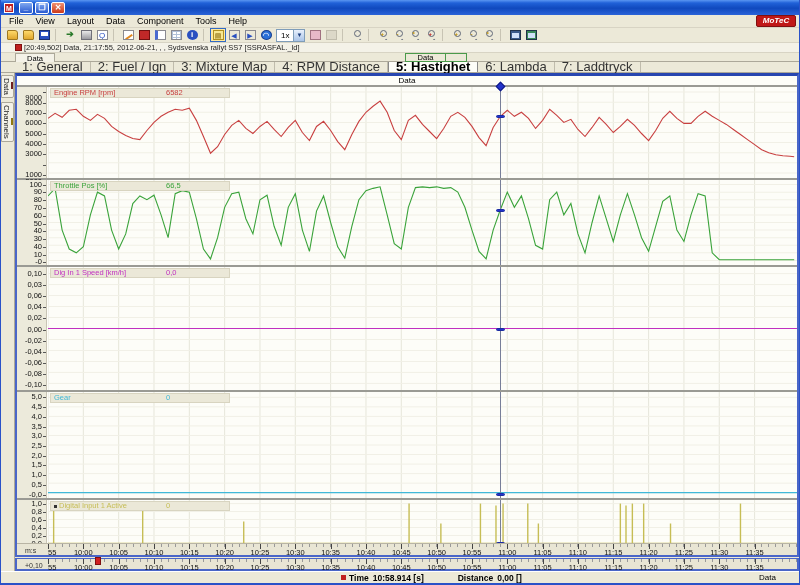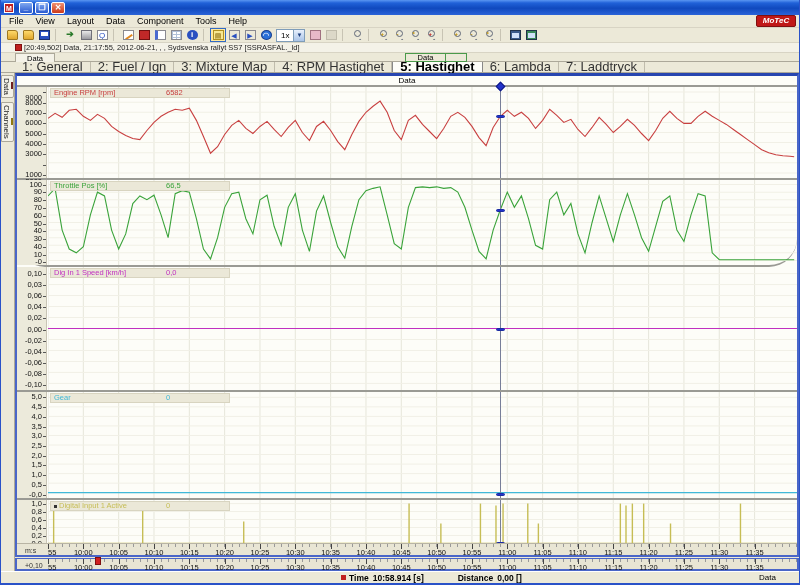--- a/index.html
+++ b/index.html
@@ -289,21 +289,21 @@
     <div class="wb-box">
       <div class="c1">Data</div>
       <div class="c2"></div>
     </div>
   </div>
 
   <div class="tabsrow" id="tabsrow">
       <div class="wtab">1: General</div>
       <div class="wtab">2: Fuel / Ign</div>
       <div class="wtab">3: Mixture Map</div>
-      <div class="wtab">4: RPM Hastighet</div>
+      <div class="wtab">4: RPM Distance</div>
       <div class="wtab active">5: Hastighet</div>
       <div class="wtab">6: Lambda</div>
       <div class="wtab">7: Laddtryck</div>
     </div>
 
   <div class="main">
     <div class="side" id="sidebar">
         <div class="vtab">
           <span class="vicon red"></span>
           <span>Data</span>
@@ -375,21 +375,21 @@
                 </svg>
                 <div class="strip">
                   <span style="color: rgb(200, 64, 64);">Engine RPM [rpm]</span>
                   <span class="sval" style="color: rgb(200, 64, 64);">6582</span>
                 </div>
                 <div class="cursorline" style="left: 60.3774%;"></div>
                 <div class="cmark" style="left: calc(60.3774% - 4px); top: 28.1527px;"></div>
                 <div class="chandle" style="left: calc(60.3774% - 3px); top: -4px;"></div>
               </div>
             </div>
-            <div class="panel" style="flex: 0 0 87px; border-radius: 28px;">
+            <div class="panel" style="flex: 0 0 87px;">
               <div class="gutter">
                 <div class="ticklabel" style="top: 0.660714px;">100</div>
                 <div class="tickdash" style="top: 4.66071px;"></div>
                 <div class="ticklabel" style="top: 8.42857px; padding-left: 38px;">90</div>
                 <div class="tickdash" style="top: 12.4286px;"></div>
                 <div class="ticklabel" style="top: 16.1964px;">80</div>
                 <div class="tickdash" style="top: 20.1964px;"></div>
                 <div class="ticklabel" style="top: 23.9643px;">70</div>
                 <div class="tickdash" style="top: 27.9643px;"></div>
                 <div class="ticklabel" style="top: 31.7321px;">60</div>

